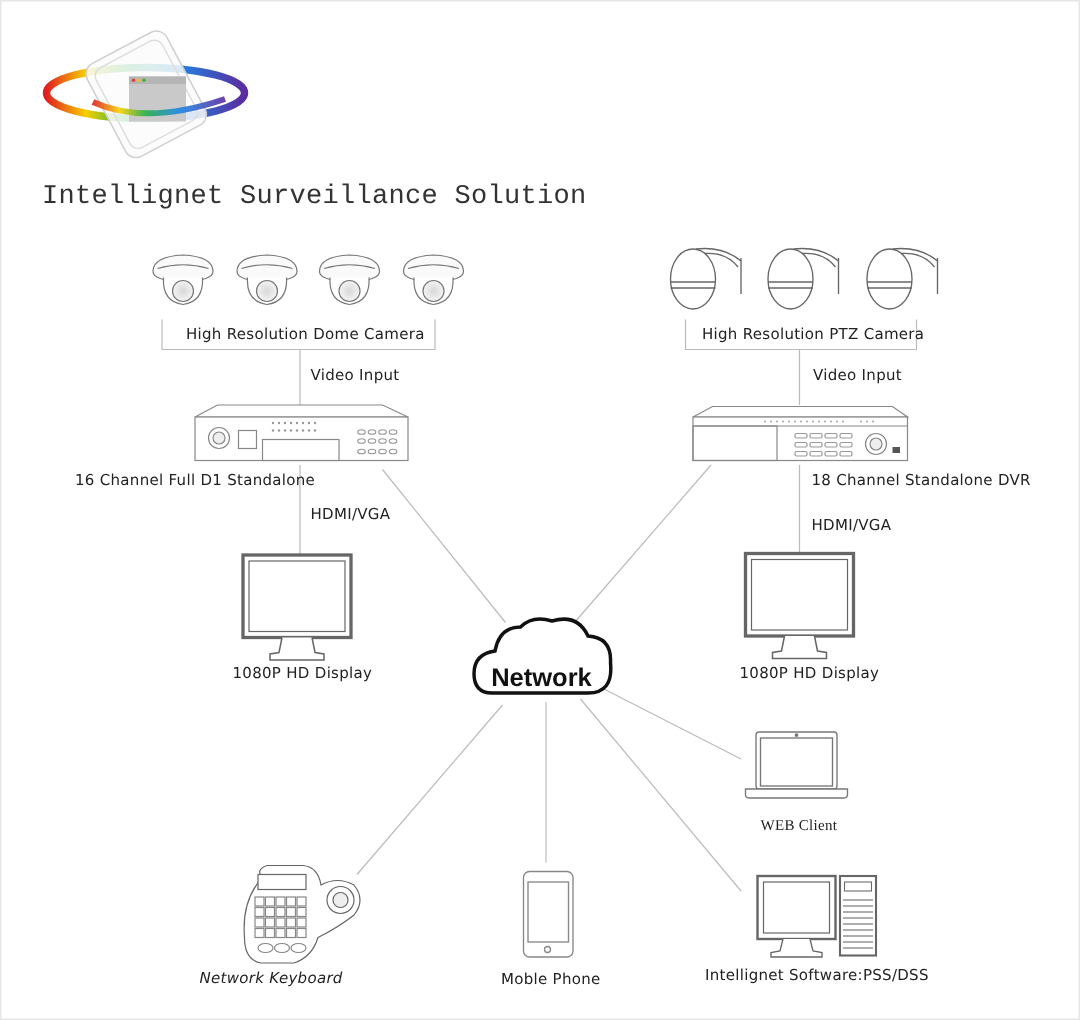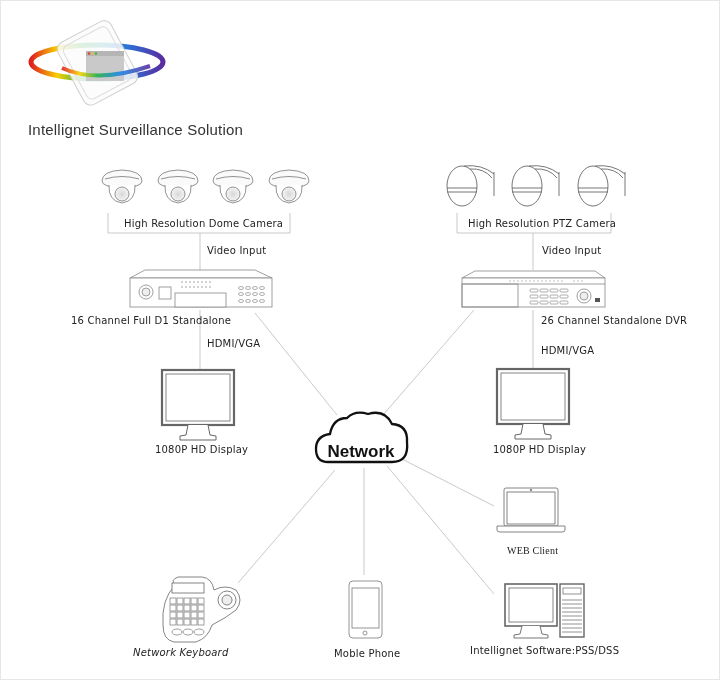--- a/index.html
+++ b/index.html
@@ -1,19 +1,19 @@
 <!DOCTYPE html>
 <html><head>
 <meta charset="utf-8">
 <style>
   html, body { margin:0; padding:0; background:#fff; }
   body { width:720px; height:680px; position:relative; overflow:hidden; font-family:"DejaVu Sans", sans-serif; }
   .frame { position:absolute; left:0; top:0; width:718px; height:678px; border:1px solid #e6e6e6; }
   .lbl { position:absolute; font-size:10px; color:#222; white-space:nowrap; letter-spacing:0.2px; }
-  .title { position:absolute; left:28px; top:121px; font-size:15px; color:#333; font-family:Liberation Sans, sans-serif; letter-spacing:0.2px; }
+  .title { position:absolute; left:28px; top:121px; font-size:18px; color:#333; font-family:Liberation Mono, monospace; letter-spacing:0.2px; }
   svg.diag { position:absolute; left:0; top:0; }
   .net-text { font-family:"Liberation Sans", sans-serif; font-weight:bold; font-size:17px; }
 </style>
 </head>
 <body>
 
 <div class="frame"></div>
 
 <svg class="diag" width="720" height="680" viewBox="0 0 720 680">
   <defs>
@@ -277,26 +277,26 @@
         <line x1="562" y1="628" x2="582" y2="628"></line>
         <line x1="562" y1="632" x2="582" y2="632"></line>
     </g>
   </g>
 </svg>
 
 <div class="title">Intellignet Surveillance Solution</div>
 
 <div class="lbl" style="left:124px;top:218px;">High Resolution Dome Camera</div>
 <div class="lbl" style="left:207px;top:245px;">Video Input</div>
-<div class="lbl" style="left:50px;top:315px;margin-left:21px;">16 Channel Full D1 Standalone</div>
+<div class="lbl" style="left:50px;top:315px;">16 Channel Full D1 Standalone</div>
 <div class="lbl" style="left:207px;top:338px;">HDMI/VGA</div>
 <div class="lbl" style="left:155px;top:444px;">1080P HD Display</div>
 
 <div class="lbl" style="left:468px;top:218px;text-align:right;">High Resolution PTZ Camera</div>
 <div class="lbl" style="left:542px;top:245px;">Video Input</div>
-<div class="lbl" style="left:541px;top:315px;">26 Channel Standalone DVR</div>
+<div class="lbl" style="left:541px;top:315px;">18 Channel Standalone DVR</div>
 <div class="lbl" style="left:541px;top:345px;">HDMI/VGA</div>
 <div class="lbl" style="left:493px;top:444px;">1080P HD Display</div>
 
 <div class="lbl" style="left:507px;top:545px;font-family:Liberation Serif, serif;">WEB Client</div>
 <div class="lbl" style="left:133px;top:647px;font-style:italic;">Network Keyboard</div>
 <div class="lbl" style="left:334px;top:648px;">Moble Phone</div>
 <div class="lbl" style="left:470px;top:645px;">Intellignet Software:PSS/DSS</div>
 
 </body></html>

